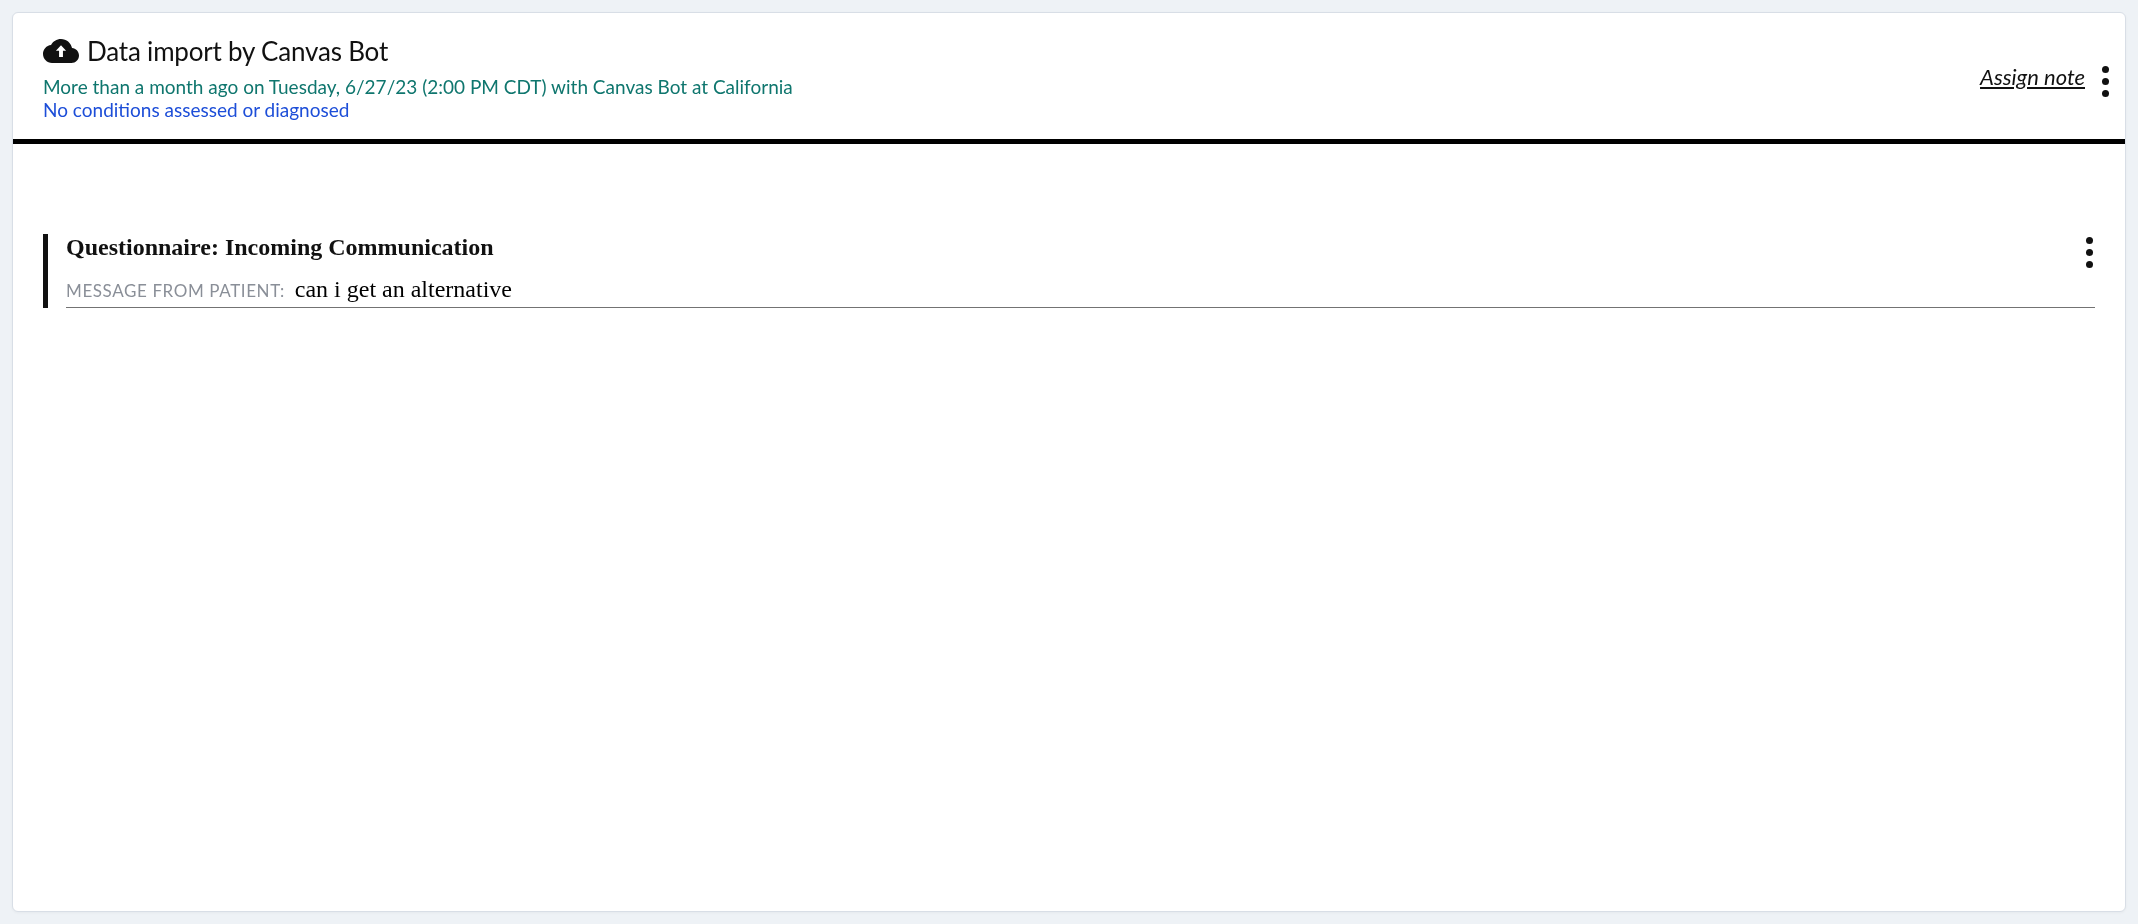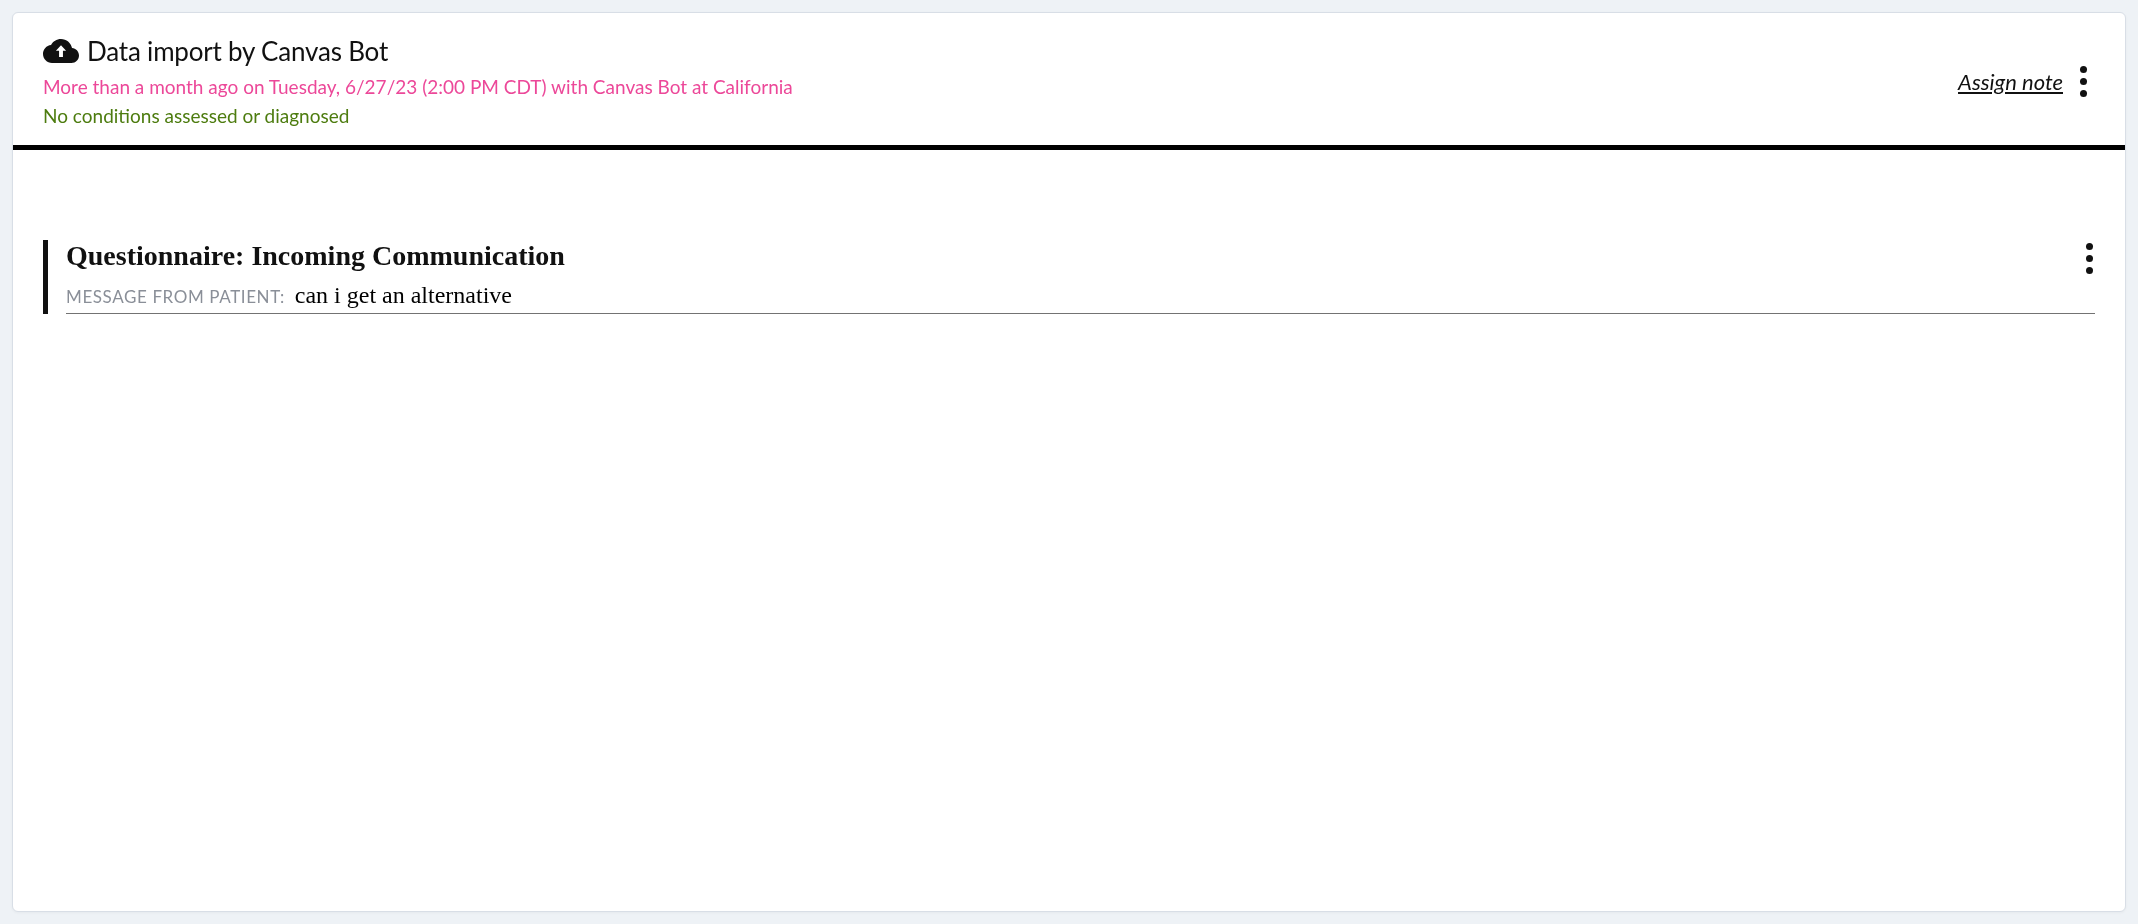--- a/index.html
+++ b/index.html
@@ -33,35 +33,33 @@
   }
   .title-text {
     font-size: 26px;
     font-weight: 400;
     color: #111;
     letter-spacing: -0.2px;
   }
   .subtitle {
     margin-top: 8px;
     font-size: 19px;
-    color: #ec4899;
+    color: #0f766e;
     font-weight: 400;
   }
   .conditions {
-    margin-top: 6px;
     font-size: 19px;
-    color: #4d7c0f;
+    color: #1d4ed8;
     font-weight: 400;
   }
   .header-actions {
     position: absolute;
-    right: 32px;
+    right: 10px;
     top: 50px;
     display: flex;
-    align-items: center;
     gap: 10px;
   }
   .assign-link {
     font-size: 22px;
     font-style: italic;
     text-decoration: underline;
     color: #111;
     cursor: pointer;
   }
   .more-dots {
@@ -89,21 +87,21 @@
     position: relative;
     border-left: 5px solid #111;
     padding-left: 18px;
   }
   .entry-header-row {
     display:flex;
     align-items:flex-start;
   }
   .entry-title {
     font-family: Georgia, "Times New Roman", serif;
-    font-size: 28px;
+    font-size: 24px;
     font-weight: 700;
     color: #111;
     flex:1;
   }
   .entry-more {
     width: 20px;
     height: 36px;
     display: flex;
     flex-direction: column;
     justify-content: center;

